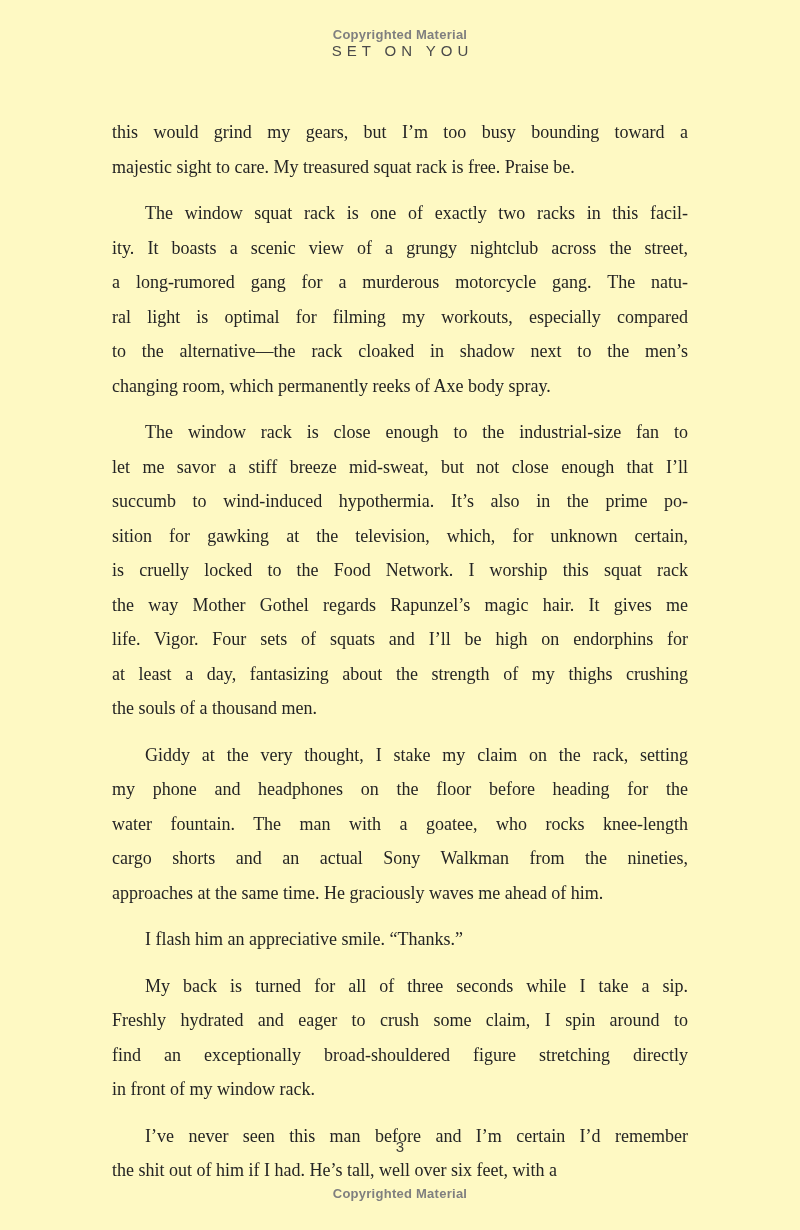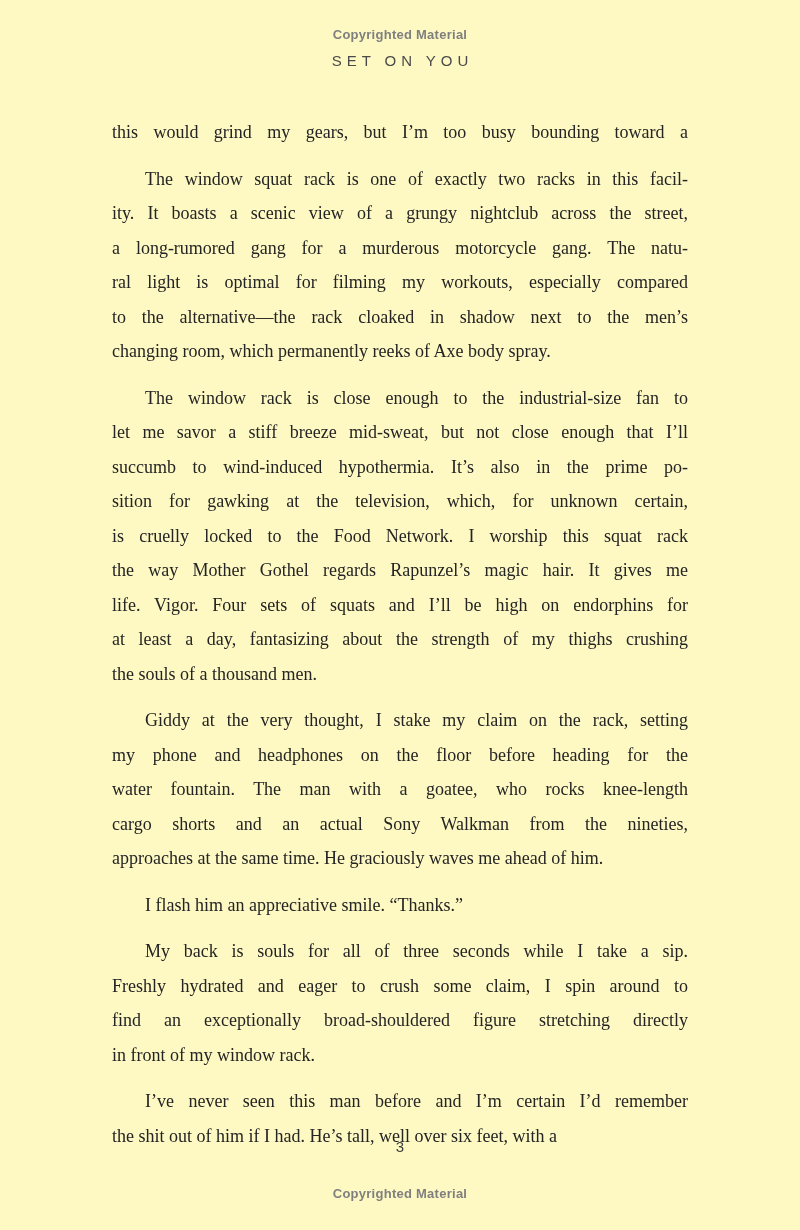--- a/index.html
+++ b/index.html
@@ -24,21 +24,21 @@
     font-family: "Liberation Sans", sans-serif;
     font-size: 13px;
     font-weight: 600;
     color: #7f7f7f;
     letter-spacing: 0.02em;
   }
   .top-notice { top: 27px; }
   .bottom-notice { top: 1186px; }
   .running-header {
     position: absolute;
-    top: 52px;
+    top: 42px;
     left: 0;
     width: 100%;
     text-align: center;
     font-family: "Liberation Sans", sans-serif;
     font-size: 15px;
     font-weight: 500;
     color: #4a4a4a;
     letter-spacing: 0.33em;
     text-indent: 0.33em; 
   }
@@ -77,20 +77,21 @@
 
 <div class="page">
 
   <div class="top-notice">Copyrighted Material</div>
 
   <div class="running-header">SET ON YOU</div>
 
   <div class="page-body">
       <div class="para">
         <div class="line">this would grind my gears, but I’m too busy bounding toward a</div>
+        <div class="line last">majestic sight to care. My treasured squat rack is free. Praise be.</div>
       </div>
       <div class="para indent">
         <div class="line">The window squat rack is one of exactly two racks in this facil-</div>
         <div class="line">ity. It boasts a scenic view of a grungy nightclub across the street,</div>
         <div class="line">a long-rumored gang for a murderous motorcycle gang. The natu-</div>
         <div class="line">ral light is optimal for filming my workouts, especially compared</div>
         <div class="line">to the alternative—the rack cloaked in shadow next to the men’s</div>
         <div class="line last">changing room, which permanently reeks of Axe body spray.</div>
       </div>
       <div class="para indent">
@@ -108,21 +109,21 @@
         <div class="line">Giddy at the very thought, I stake my claim on the rack, setting</div>
         <div class="line">my phone and headphones on the floor before heading for the</div>
         <div class="line">water fountain. The man with a goatee, who rocks knee-length</div>
         <div class="line">cargo shorts and an actual Sony Walkman from the nineties,</div>
         <div class="line last">approaches at the same time. He graciously waves me ahead of him.</div>
       </div>
       <div class="para indent">
         <div class="line last">I flash him an appreciative smile. “Thanks.”</div>
       </div>
       <div class="para indent">
-        <div class="line">My back is souls for all of three seconds while I take a sip.</div>
+        <div class="line">My back is turned for all of three seconds while I take a sip.</div>
         <div class="line">Freshly hydrated and eager to crush some claim, I spin around to</div>
         <div class="line">find an exceptionally broad-shouldered figure stretching directly</div>
         <div class="line last">in front of my window rack.</div>
       </div>
       <div class="para indent">
         <div class="line">I’ve never seen this man before and I’m certain I’d remember</div>
         <div class="line last">the shit out of him if I had. He’s tall, well over six feet, with a</div>
       </div>
     </div>
 

